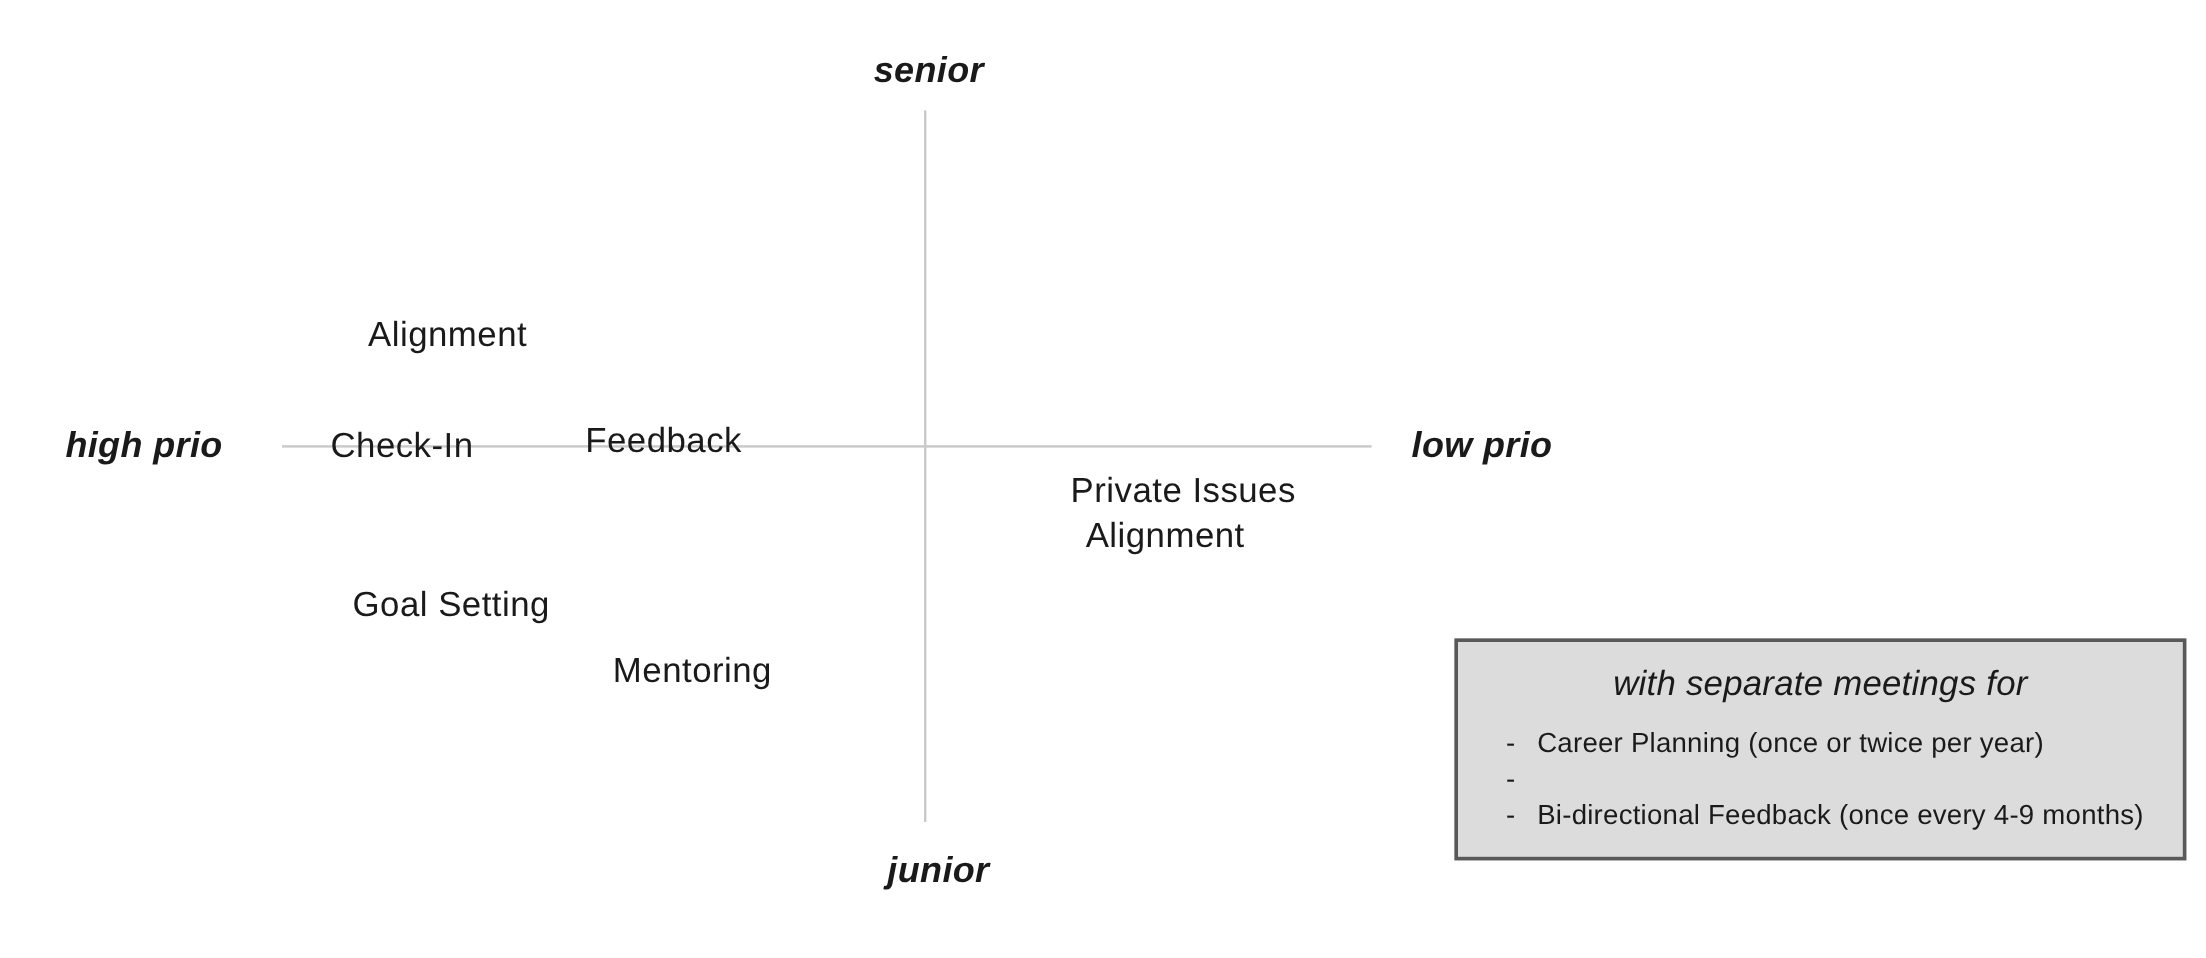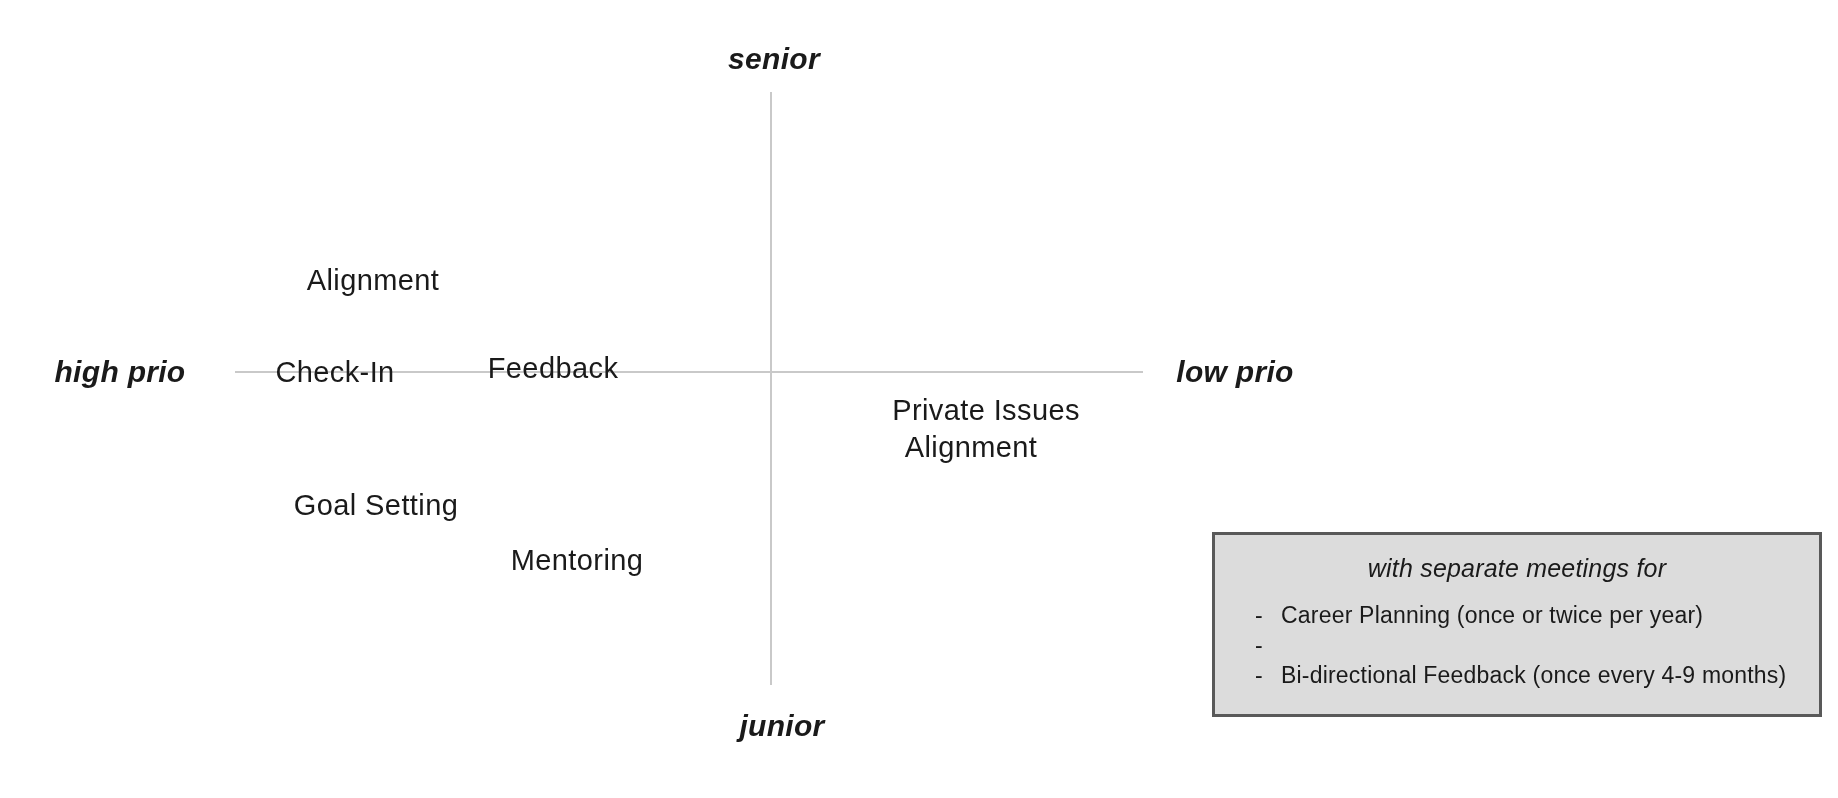--- a/index.html
+++ b/index.html
@@ -49,21 +49,21 @@
     left: 1212px; top: 532px;
     width: 610px; height: 185px;
     box-sizing: border-box;
     background: #dcdcdc;
     border: 3px solid #595959;
   }
   .note-title {
     margin-top: 19px;
     text-align: center;
     font-style: italic;
-    font-size: 25px;
+    font-size: 29px;
     letter-spacing: 0.2px;
   }
   .note-bullets {
     margin-top: 17px;
     padding-left: 40px;
     padding-right: 10px;
     font-size: 23px;
     line-height: 30px;
   }
   .bullet-row { display: flex; }

